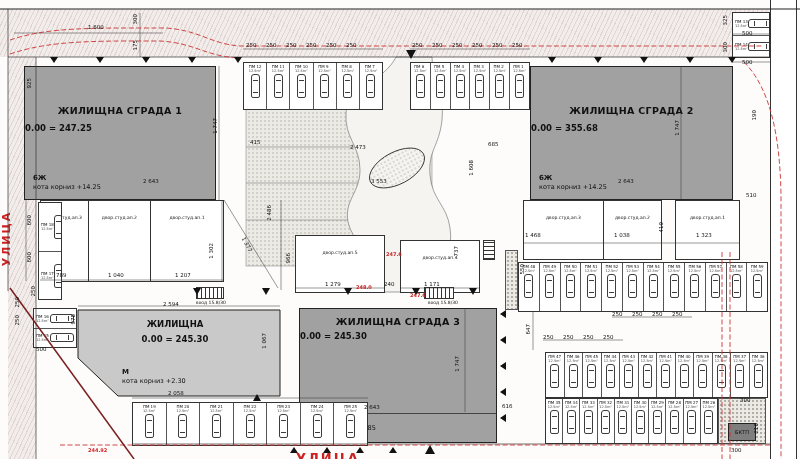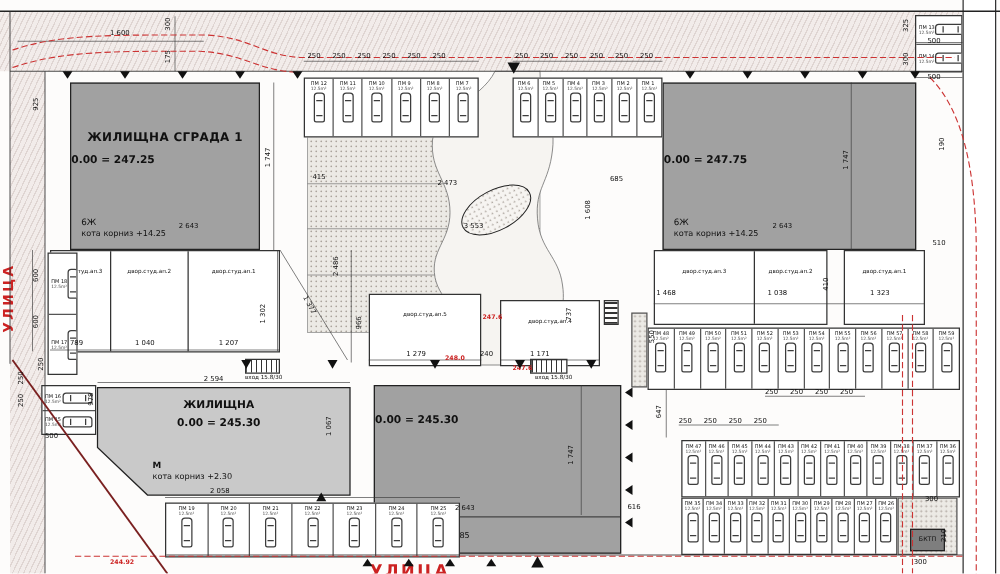--- a/index.html
+++ b/index.html
@@ -6,21 +6,21 @@
   #plan{position:relative;width:800px;height:459px;overflow:hidden;background:#fdfcfb;
         font-family:"DejaVu Sans",sans-serif;color:#111}
   .abs{position:absolute}
   
   .road-h{background:repeating-linear-gradient(115deg,#f2ecea 0 3px,#dfd5d2 3px 4px)}
   .svgl{position:absolute;left:0;top:0;width:800px;height:459px;pointer-events:none}
   
   .bld{position:absolute;background:#a1a1a1;border:1px solid #222;box-sizing:border-box}
   .bld .name{position:absolute;width:100%;text-align:center;font-weight:bold;font-size:9.5px;letter-spacing:.3px}
   .bld .lvl{position:absolute;width:100%;text-align:left;font-weight:bold;font-size:8.5px}
-  .bld .flr{position:absolute;font-weight:normal;font-size:7px;line-height:7px}
+  .bld .flr{position:absolute;font-weight:bold;font-size:7px;line-height:7px}
   .bld .crn{position:absolute;font-size:6.5px;line-height:7px}
   .shoptxt{position:absolute;font-weight:bold;font-size:8.5px;text-align:center;width:120px}
   
   .rooms{position:absolute;display:flex;background:#fff;border:1px solid #333;box-sizing:border-box}
   .room{flex:1;border-right:1px solid #333;display:flex;align-items:flex-start;justify-content:center;padding-top:14px;box-sizing:border-box}
   .room:last-child{border-right:none}
   .room span{font-size:4.5px;white-space:nowrap}
   .rl .room:nth-child(1){flex:.26}.rl .room:nth-child(2){flex:.34}.rl .room:nth-child(3){flex:.40}
   .rr1 .room:nth-child(1){flex:.58}.rr1 .room:nth-child(2){flex:.42}
   
@@ -81,32 +81,34 @@
              C453,248 445,255 447,268 L447,292 L372,292 L372,268 C372,250 352,242 348,222
              C344,200 360,193 360,170 C360,145 344,138 346,112 C348,90 385,80 396,57 Z" fill="#f6f4f1" stroke="#666" stroke-width=".6"></path>
 
     <g transform="rotate(-28 397 168)">
       <ellipse cx="397" cy="168" rx="30" ry="16" fill="url(#dots)" stroke="#222" stroke-width=".8"></ellipse>
     </g>
 
     <polygon points="78,310 280,310 280,396 118,396 78,358" fill="#c9c9c9" stroke="#222" stroke-width="1"></polygon>
   </svg>
 
-  <div class="bld" style="left:56px;top:66px;width:152px;height:134px">
+  <div class="bld" style="left:24px;top:66px;width:192px;height:134px">
     <span class="name" style="top:38px">ЖИЛИЩНА СГРАДА 1</span>
     <span class="lvl" style="top:56px">0.00 = 247.25</span>
     <span class="flr" style="left:8px;bottom:17px">6Ж</span>
     <span class="crn" style="left:8px;bottom:8px">кота корниз  +14.25</span>
   </div>
   <div class="bld" style="left:530px;top:66px;width:203px;height:134px">
-    <span class="lvl" style="top:56px">0.00 = 247.75</span>
+    <span class="name" style="top:38px">ЖИЛИЩНА СГРАДА 2</span>
+    <span class="lvl" style="top:56px">0.00 = 355.68</span>
     <span class="flr" style="left:8px;bottom:17px">6Ж</span>
     <span class="crn" style="left:8px;bottom:8px">кота корниз  +14.25</span>
   </div>
   <div class="bld" style="left:299px;top:308px;width:198px;height:135px">
+    <span class="name" style="top:7px">ЖИЛИЩНА СГРАДА 3</span>
     <span class="lvl" style="top:22px">0.00 = 245.30</span>
     <div class="abs" style="left:0;top:104px;width:100%;border-top:1px solid #444"></div>
     <span class="flr" style="left:8px;bottom:19px">5Ж +М</span>
     <span class="crn" style="left:8px;bottom:10px">кота корниз  +14.85</span>
   </div>
 
   <div class="shoptxt" style="left:115px;top:319px">ЖИЛИЩНА</div>
   <div class="shoptxt" style="left:115px;top:334px">0.00 = 245.30</div>
   <div class="abs" style="left:122px;top:368px;font-weight:bold;font-size:7px">М</div>
   <div class="abs" style="left:122px;top:377px;font-size:6.5px">кота корниз  +2.30</div>

